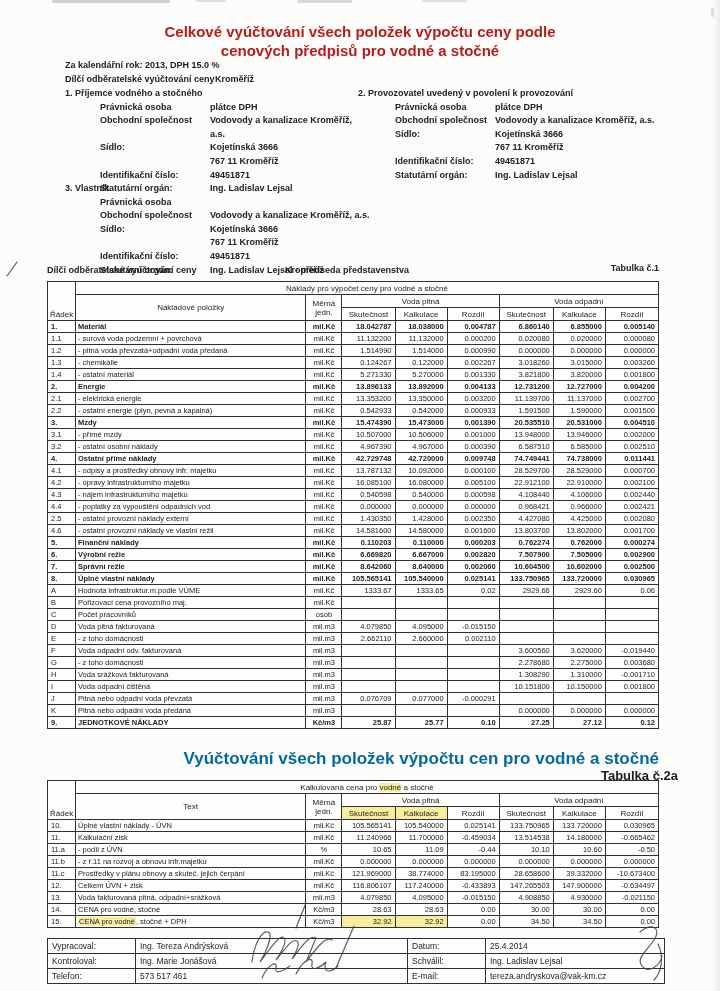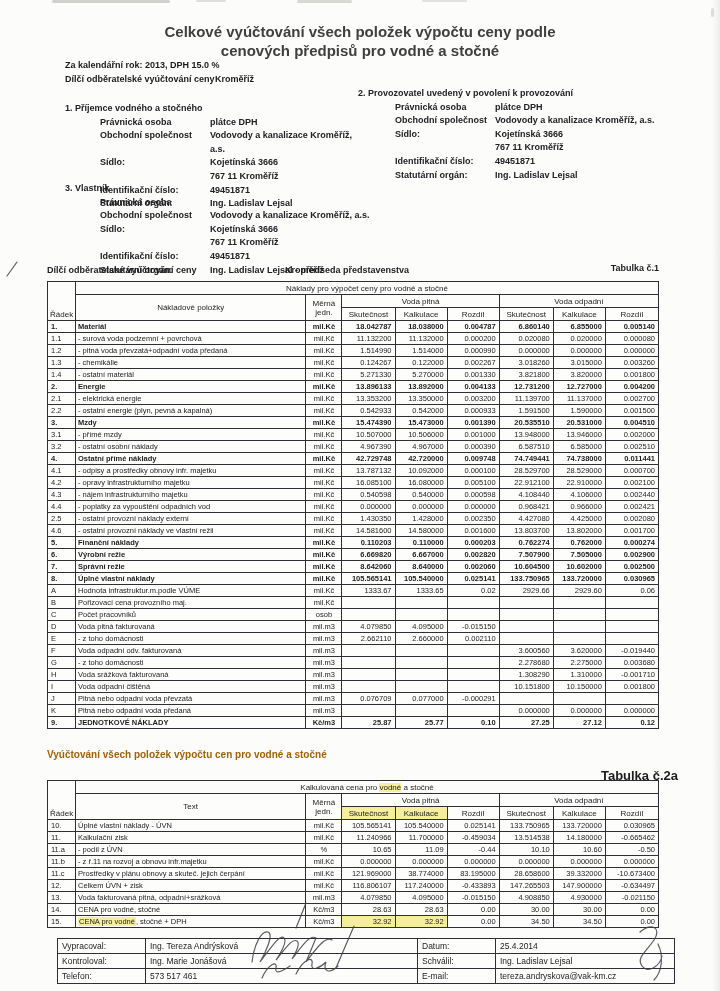--- a/index.html
+++ b/index.html
@@ -14,21 +14,21 @@
   #page::after{
     content:""; position:absolute; top:0; right:0; width:8px; height:100%;
     background:linear-gradient(to right, rgba(0,0,0,0), rgba(0,0,0,0.06));
     pointer-events:none;
   }
   .abs { position:absolute; }
   .b { font-weight:bold; }
 
   .doc-title {
     top:22px; left:0; width:720px; text-align:center;
-    font-size:15px; font-weight:bold; color:#404040; line-height:19px;
+    font-size:15px; font-weight:bold; color:#b91c1c; line-height:19px;
   }
   .meta { top:58px; left:65px; width:620px; font-size:9px; font-weight:bold; color:#1b1b1d; }
   .meta-line { position:relative; height:14px; line-height:14px; }
   .meta-city { position:absolute; left:150px; top:0; }
 
   .party { font-size:9px; line-height:13.6px; color:#222226; }
   .party-title { font-weight:bold; }
   .party-row { display:flex;font-weight:bold; }
   .party-label { width:110px; margin-left:35px; flex:0 0 auto; }
   .party-value { flex:1; }
@@ -48,25 +48,25 @@
   tbody td { height:12px; line-height:11px; padding:0 2px; }
   td.rnum { text-align:left; padding-left:3px; }
   td.item { text-align:left; }
   td.unit { text-align:center; }
   td.num { text-align:right; padding-right:3px; }
   tr.b td { font-weight:bold; }
   .hl { background:#f5ee9c; }
   td .hl { padding:0 1px; }
 
   .t1 { top:281px; left:47px; }
-  .t2-title { top:749px; left:47px; width:612px; text-align:left; font-size:10px; font-weight:bold; color:#a16207; }
+  .t2-title { top:749px; left:47px; width:612px; text-align:right; font-size:17px; font-weight:bold; color:#0369a1; }
   .t2-label { top:768px; left:47px; width:631px; text-align:right; font-size:13px; font-weight:bold; }
   .t2 { top:780px; left:47px; }
 
-  .footer-table { top:938px; left:47px; width:617px;margin-left:10px; }
+  .footer-table { top:938px; left:47px; width:617px; }
   .footer-table td { height:15px; font-size:8.5px; padding-left:4px; text-align:left; line-height:14px; }
 
   svg.sig-layer { position:absolute; top:0; left:0; pointer-events:none; }
   .artifact { position:absolute; background:#6a6a66; border-radius:2px; }
 </style>
 </head>
 <body>
 
 <div id="page">
 
@@ -82,21 +82,21 @@
   </div>
 
   <div class="abs meta">
     <div class="meta-line">Za kalendářní rok: 2013, DPH 15.0 %</div>
     <div class="meta-line">
       <span>Dílčí odběratelské vyúčtování ceny</span>
       <span class="meta-city">Kroměříž</span>
     </div>
   </div>
 
-  <div class="abs party" style="left:65px;top:102px;width:290px" id="party-0">
+  <div class="abs party" style="left:65px;top:87px;width:290px" id="party-0">
     <div class="party-title">1. Příjemce vodného a stočného</div>
     <div class="party-rows">
         <div class="party-row">
           <span class="party-label">Právnická osoba</span>
           <span class="party-value">plátce DPH</span>
         </div>
         <div class="party-row">
           <span class="party-label">Obchodní společnost</span>
           <span class="party-value">Vodovody a kanalizace Kroměříž, a.s.</span>
         </div>

